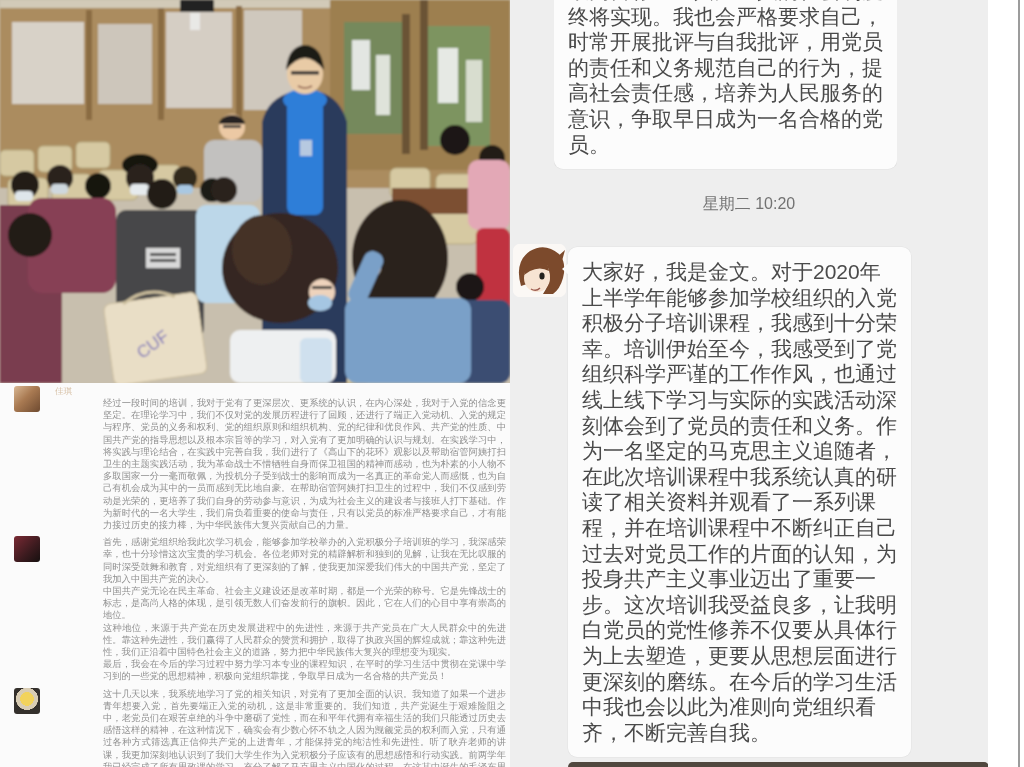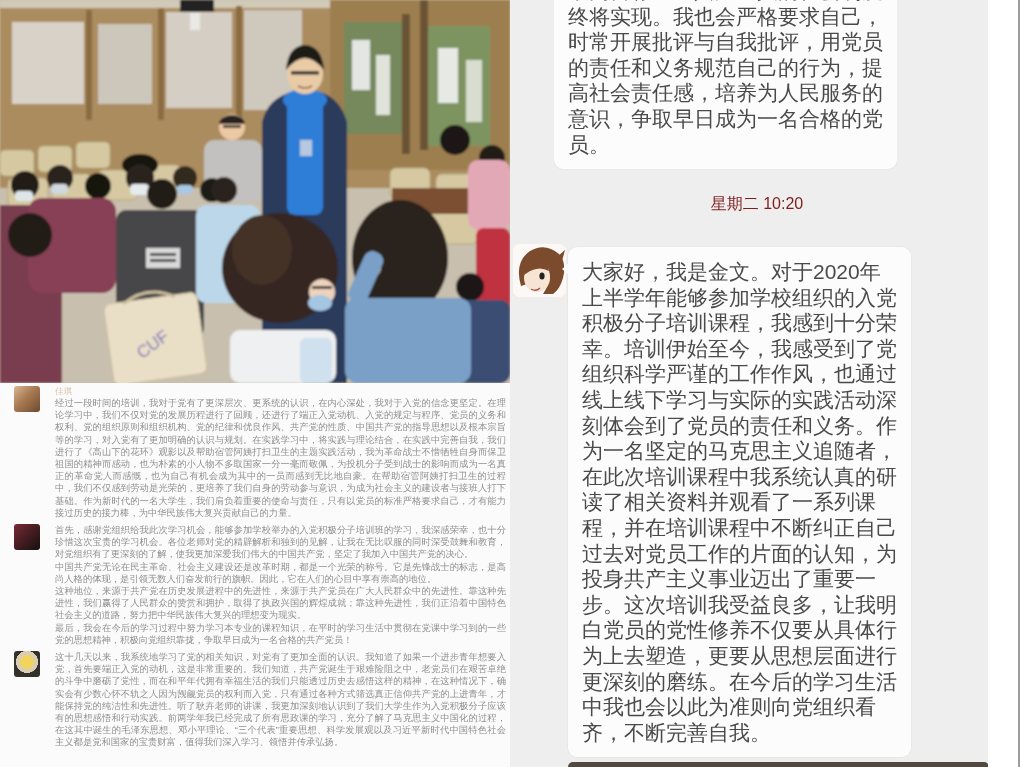--- a/index.html
+++ b/index.html
@@ -12,31 +12,31 @@
   .photo-wrap svg{display:block;}
   .comments{position:absolute;left:0;top:383px;width:510px;padding:3px 0 0 14px;box-sizing:border-box;}
   .comment{display:flex;gap:15px;margin-bottom:5px;}
   .c-avatar{width:26px;height:26px;border-radius:3px;flex:0 0 26px;}
   .c-av-1{background:linear-gradient(135deg,#d9b894 0%,#a97a52 45%,#6e4a30 100%);}
   .c-av-2{background:linear-gradient(135deg,#7a2a34 0%,#3a1a1e 60%,#16100f 100%);}
   .c-av-3{background:radial-gradient(circle at 50% 42%,#f2d35c 0 34%,#d9cdb4 35% 55%,#34302c 56%);}
   .c-body{flex:1;min-width:0;padding-right:4px;}
   .c-name{font-size:8.5px;line-height:11px;height:11px;color:#cfcac2;filter:blur(0.4px);}
   .c-name.tint{color:#d6bfa4;}
-  .c-text{font-size:9.3px;line-height:12.2px;color:#8f8f8f;white-space:pre-wrap;text-align:justify;}
+  .c-text{font-size:9.3px;line-height:12.2px;color:#8f8f8f;white-space:pre-wrap;text-align:justify;margin-left:48px;}
 
   
   .chat-panel{position:absolute;left:510px;top:0;width:478px;height:767px;background:#eeeeee;overflow:hidden;}
   .bubble{display:inline-block;background:#fcfcfc;border-radius:9px;padding:12px 14px;
           font-size:21px;line-height:25.6px;color:#4a4a4a;white-space:pre;
           box-shadow:0 0 0 0.5px #e2e2e2;}
   .b1-clip{position:absolute;left:44px;top:0;height:170px;overflow:hidden;}
   .b1-clip .bubble{margin-top:-34px;}
-  .timestamp{position:absolute;left:8px;top:194px;width:100%;text-align:center;
-             font-size:16px;color:#7f1d1d;}
+  .timestamp{position:absolute;left:0;top:194px;width:100%;text-align:center;
+             font-size:16px;color:#737373;}
   .chat-avatar{position:absolute;left:3px;top:244px;width:53px;height:53px;border-radius:7px;
                background:#fbf8f5;overflow:hidden;}
   .b2-wrap{position:absolute;left:58px;top:247px;border-radius:23px;}
   .b2-wrap .tail{position:absolute;left:-6px;top:16px;width:0;height:0;
                  border-top:6px solid transparent;border-bottom:6px solid transparent;
                  border-right:7px solid #fcfcfc;}
   .next-msg-sliver{position:absolute;left:58px;top:762px;width:421px;height:5px;
                    background:#51483f;border-radius:5px 5px 0 0;}
 
   

